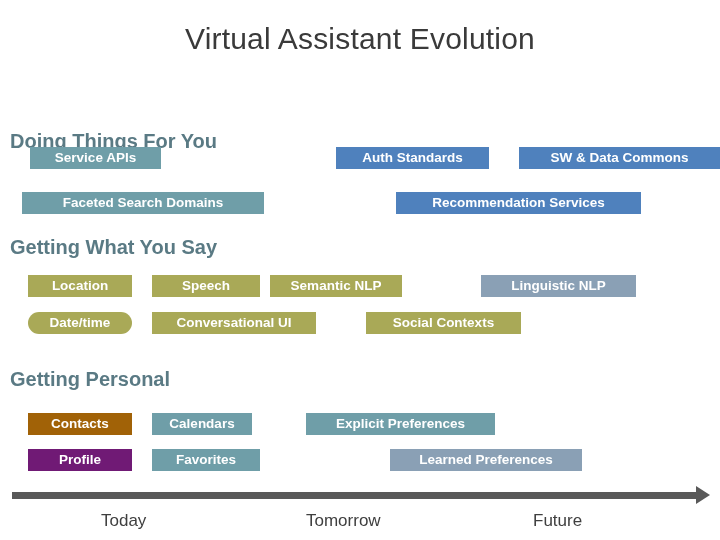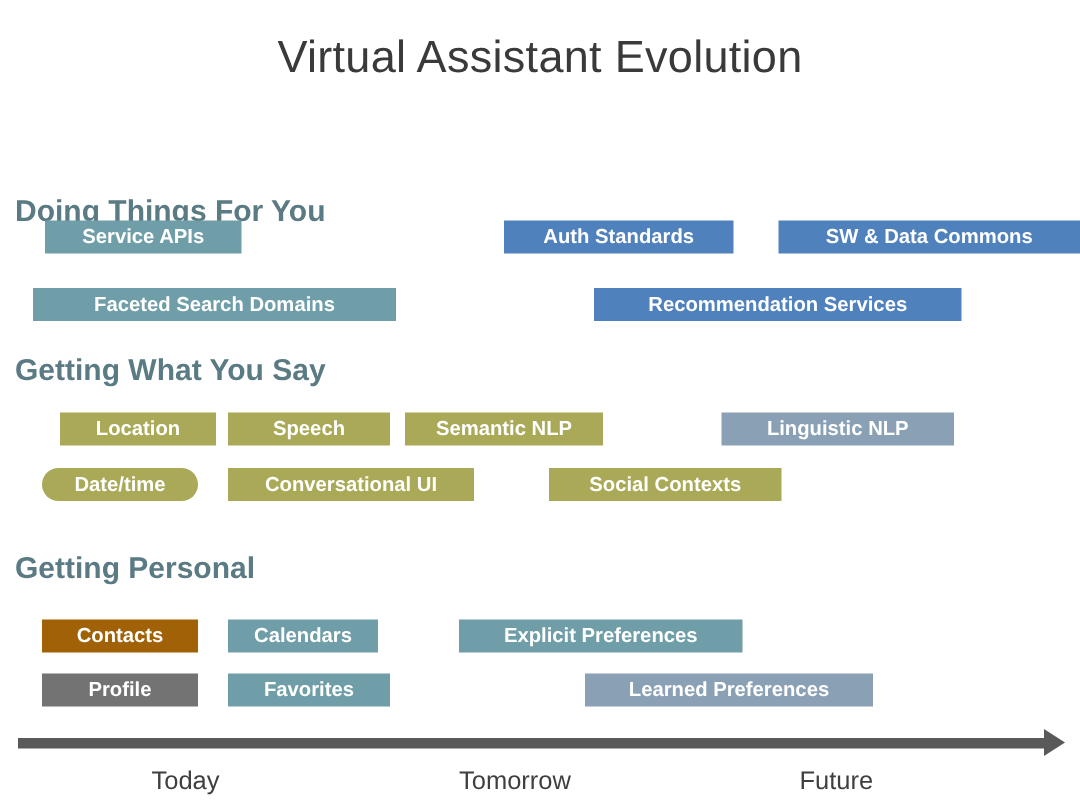--- a/index.html
+++ b/index.html
@@ -84,36 +84,36 @@
 
   <div class="chip" style="left:30px; top:147px; width:131px; background:#6f9ea8;">Service APIs</div>
   <div class="chip" style="left:336px; top:147px; width:153px; background:#4f81bd;">Auth Standards</div>
   <div class="chip" style="left:519px; top:147px; width:201px; background:#4f81bd;">SW &amp; Data Commons</div>
 
   <div class="chip" style="left:22px; top:192px; width:242px; background:#6f9ea8;">Faceted Search Domains</div>
   <div class="chip" style="left:396px; top:192px; width:245px; background:#4f81bd;">Recommendation Services</div>
 
   <div class="section-head" style="left:10px; top:236px;">Getting What You Say</div>
 
-  <div class="chip" style="left:40px; top:275px; width:104px; background:#a9a957;">Location</div>
+  <div class="chip" style="left:28px; top:275px; width:104px; background:#a9a957;">Location</div>
   <div class="chip" style="left:152px; top:275px; width:108px; background:#a9a957;">Speech</div>
   <div class="chip" style="left:270px; top:275px; width:132px; background:#a9a957;">Semantic NLP</div>
   <div class="chip" style="left:481px; top:275px; width:155px; background:#8aa0b5;">Linguistic NLP</div>
 
   <div class="chip" style="left:28px; top:312px; width:104px; background:#a9a957;border-radius:11px;">Date/time</div>
   <div class="chip" style="left:366px; top:312px; width:155px; background:#a9a957;">Social Contexts</div>
   <div class="chip" style="left:152px; top:312px; width:164px; background:#a9a957;">Conversational UI</div>
 
   <div class="section-head" style="left:10px; top:368px;">Getting Personal</div>
 
   <div class="chip" style="left:28px; top:413px; width:104px; background:#a16207;">Contacts</div>
   <div class="chip" style="left:152px; top:413px; width:100px; background:#6f9ea8;">Calendars</div>
   <div class="chip" style="left:306px; top:413px; width:189px; background:#6f9ea8;text-align:center;">Explicit Preferences</div>
 
-  <div class="chip" style="left:28px; top:449px; width:104px; background:#737373;">Profile</div>
+  <div class="chip" style="left:28px; top:449px; width:104px; background:#701a75;">Profile</div>
   <div class="chip" style="left:152px; top:449px; width:108px; background:#6f9ea8;">Favorites</div>
   <div class="chip" style="left:390px; top:449px; width:192px; background:#8aa0b5;">Learned Preferences</div>
 
   <div class="axis-line"></div>
   <div class="axis-arrow"></div>
 
   <div class="axis-label" style="left:101px; top:511px;">Today</div>
   <div class="axis-label" style="left:306px; top:511px;">Tomorrow</div>
   <div class="axis-label" style="left:533px; top:511px;">Future</div>
 

